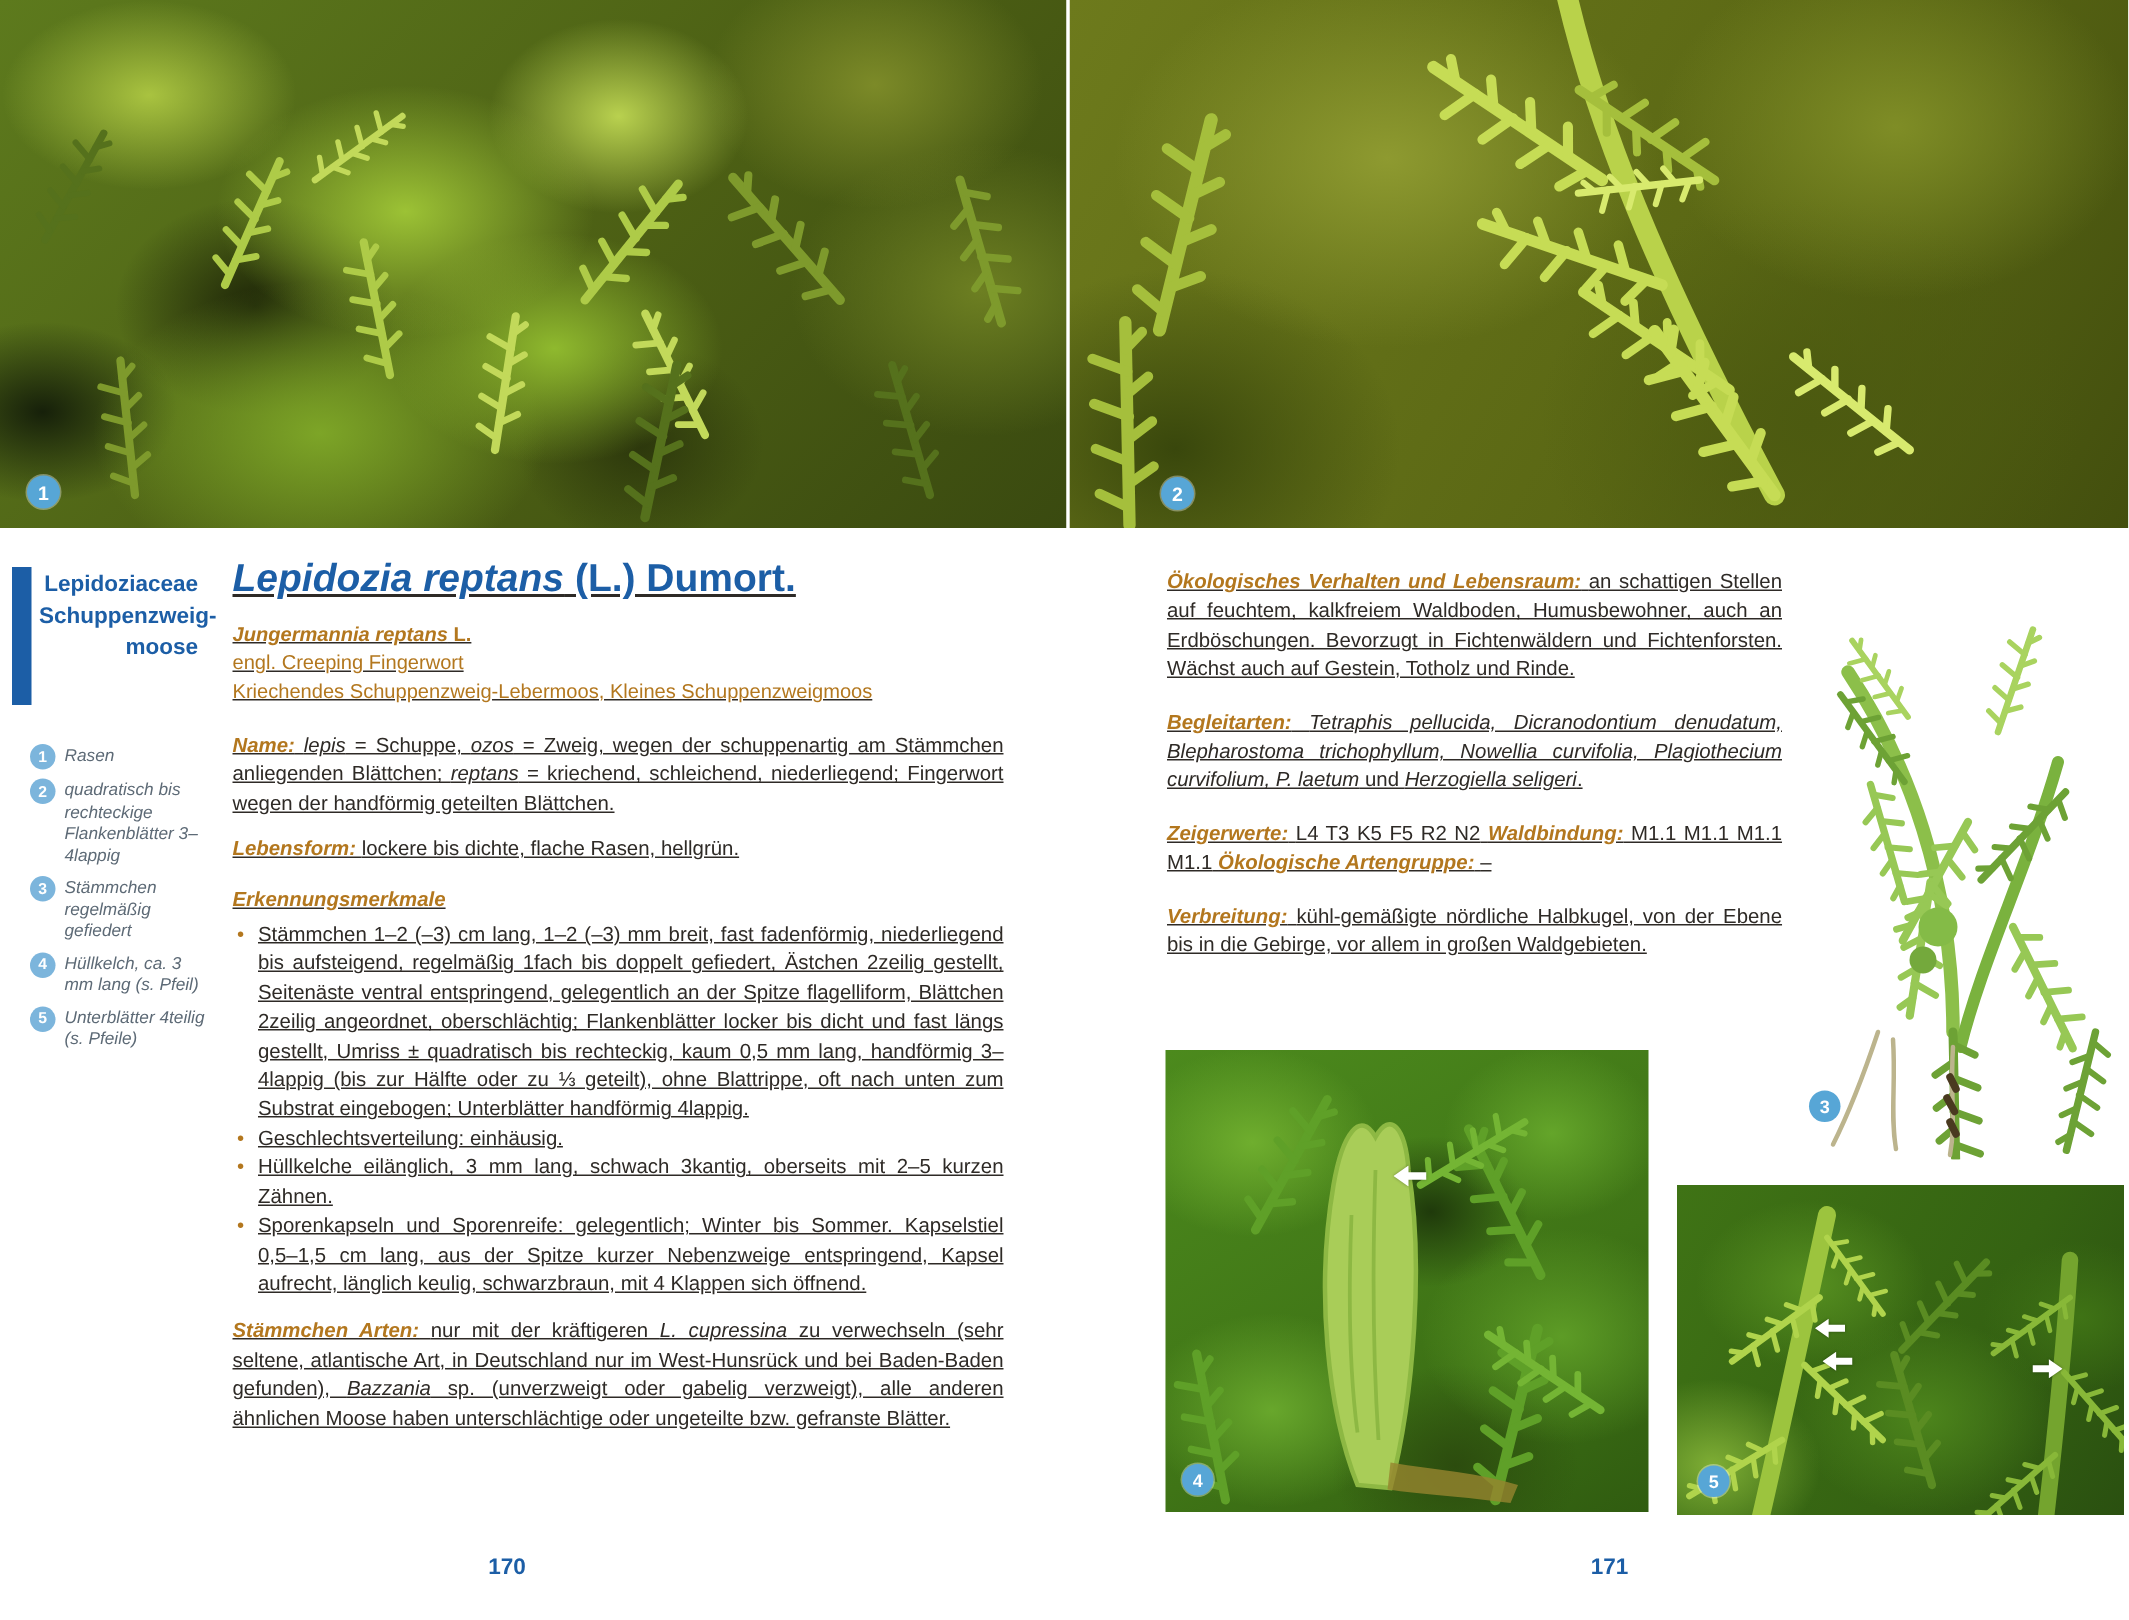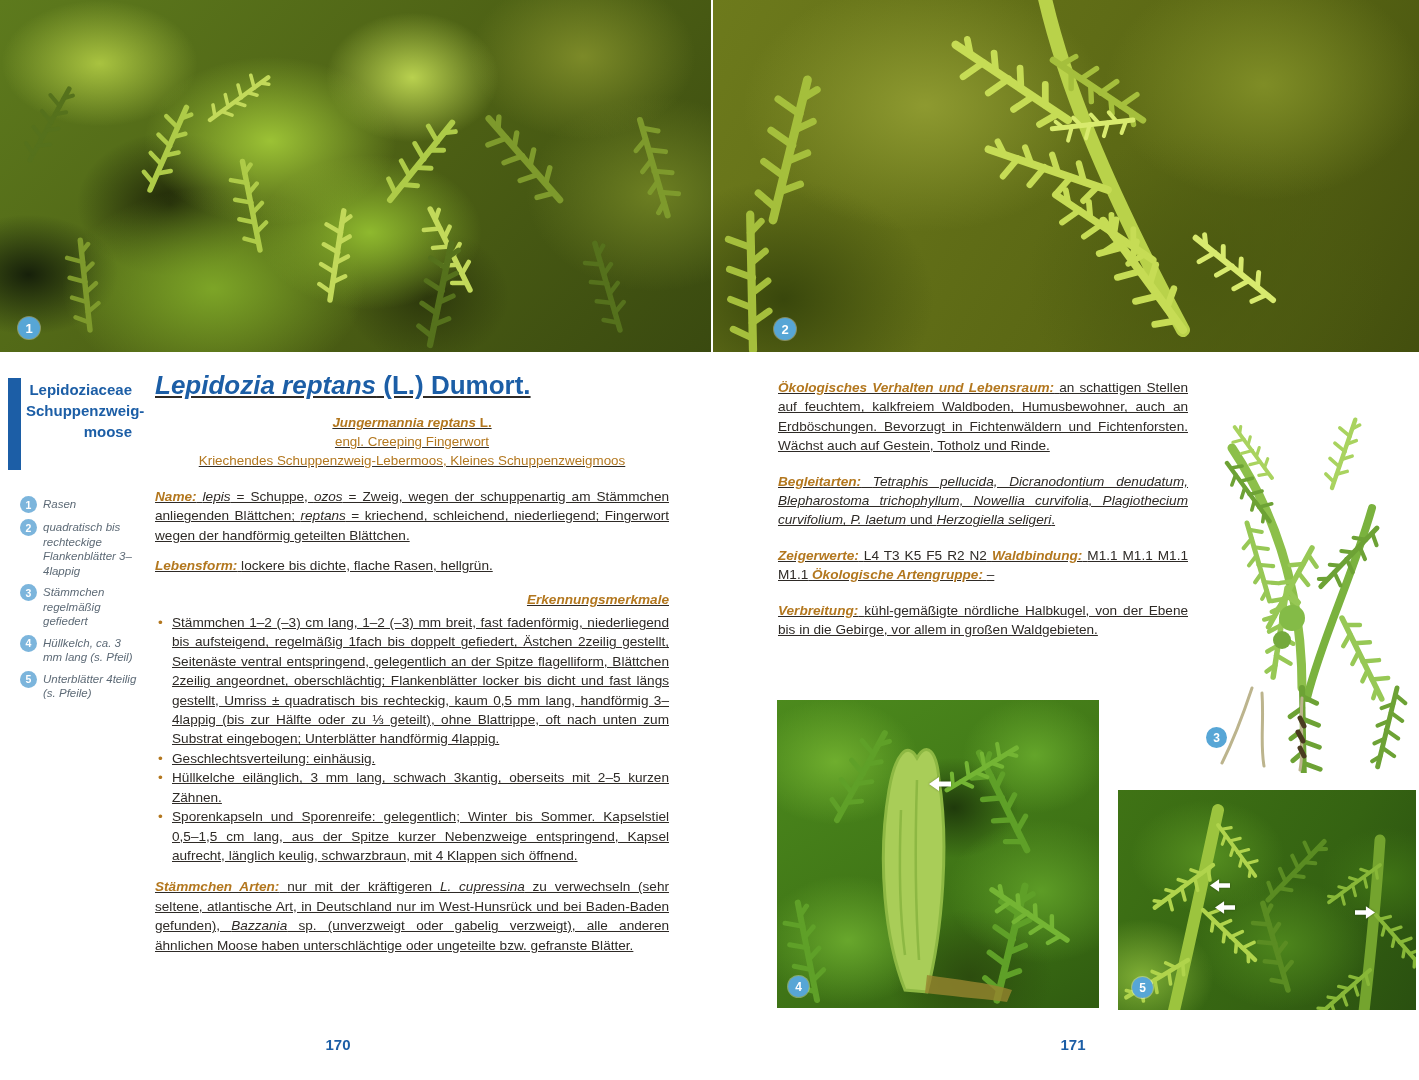--- a/index.html
+++ b/index.html
@@ -67,25 +67,25 @@
   .legend-badge{flex:0 0 17px;width:17px;height:17px;border-radius:50%;
     background:#7cb5dc;color:#fff;font-size:10.5px;font-weight:bold;
     display:flex;align-items:center;justify-content:center;margin-top:0;}
   .legend-text{font-style:italic;color:#5d6a76;font-size:11.5px;line-height:14.5px;padding-top:1px;}
   
   .col{position:absolute;font-size:13.6px;line-height:19.4px;text-decoration:underline;}
   .col-left{left:155px;top:370px;width:514px;}
   .col-right{left:778px;top:378px;width:410px;}
   .title{margin:0 0 13px 0;font-size:26px;line-height:30px;color:#1c5ea6;font-weight:bold;}
   .title .sp{font-style:italic;}
-  .synonyms{color:#b3771e;font-size:13.4px;line-height:19px;margin:0 0 17px 0;text-align:center;}
+  .synonyms{color:#b3771e;font-size:13.4px;line-height:19px;margin:0 0 17px 0;}
   .synonyms .syn{font-weight:bold;}
   .para{margin:0 0 11px 0;text-align:justify;}
   .lbl{color:#b3771e;font-weight:bold;font-style:italic;}
-  .sec-heading{color:#b3771e;font-weight:bold;font-style:italic;margin:14px 0 4px 0;text-align:right;}
+  .sec-heading{color:#b3771e;font-weight:bold;font-style:italic;margin:14px 0 4px 0;}
   ul.merkmale{list-style:none;margin:0 0 12px 0;padding:0;}
   ul.merkmale li{position:relative;padding-left:17px;text-align:justify;margin:0;}
   ul.merkmale li::before{content:"\2022";position:absolute;left:3px;top:0;color:#b3771e;}
   
   .pageno{position:absolute;top:1036px;width:44px;text-align:center;
     color:#1c5ea6;font-weight:bold;font-size:15px;}
   .pageno-left{left:316px;}
   .pageno-right{left:1051px;}
   .gap-line{position:absolute;left:711px;top:0;width:2px;height:352px;background:#ffffff;}
 </style>

